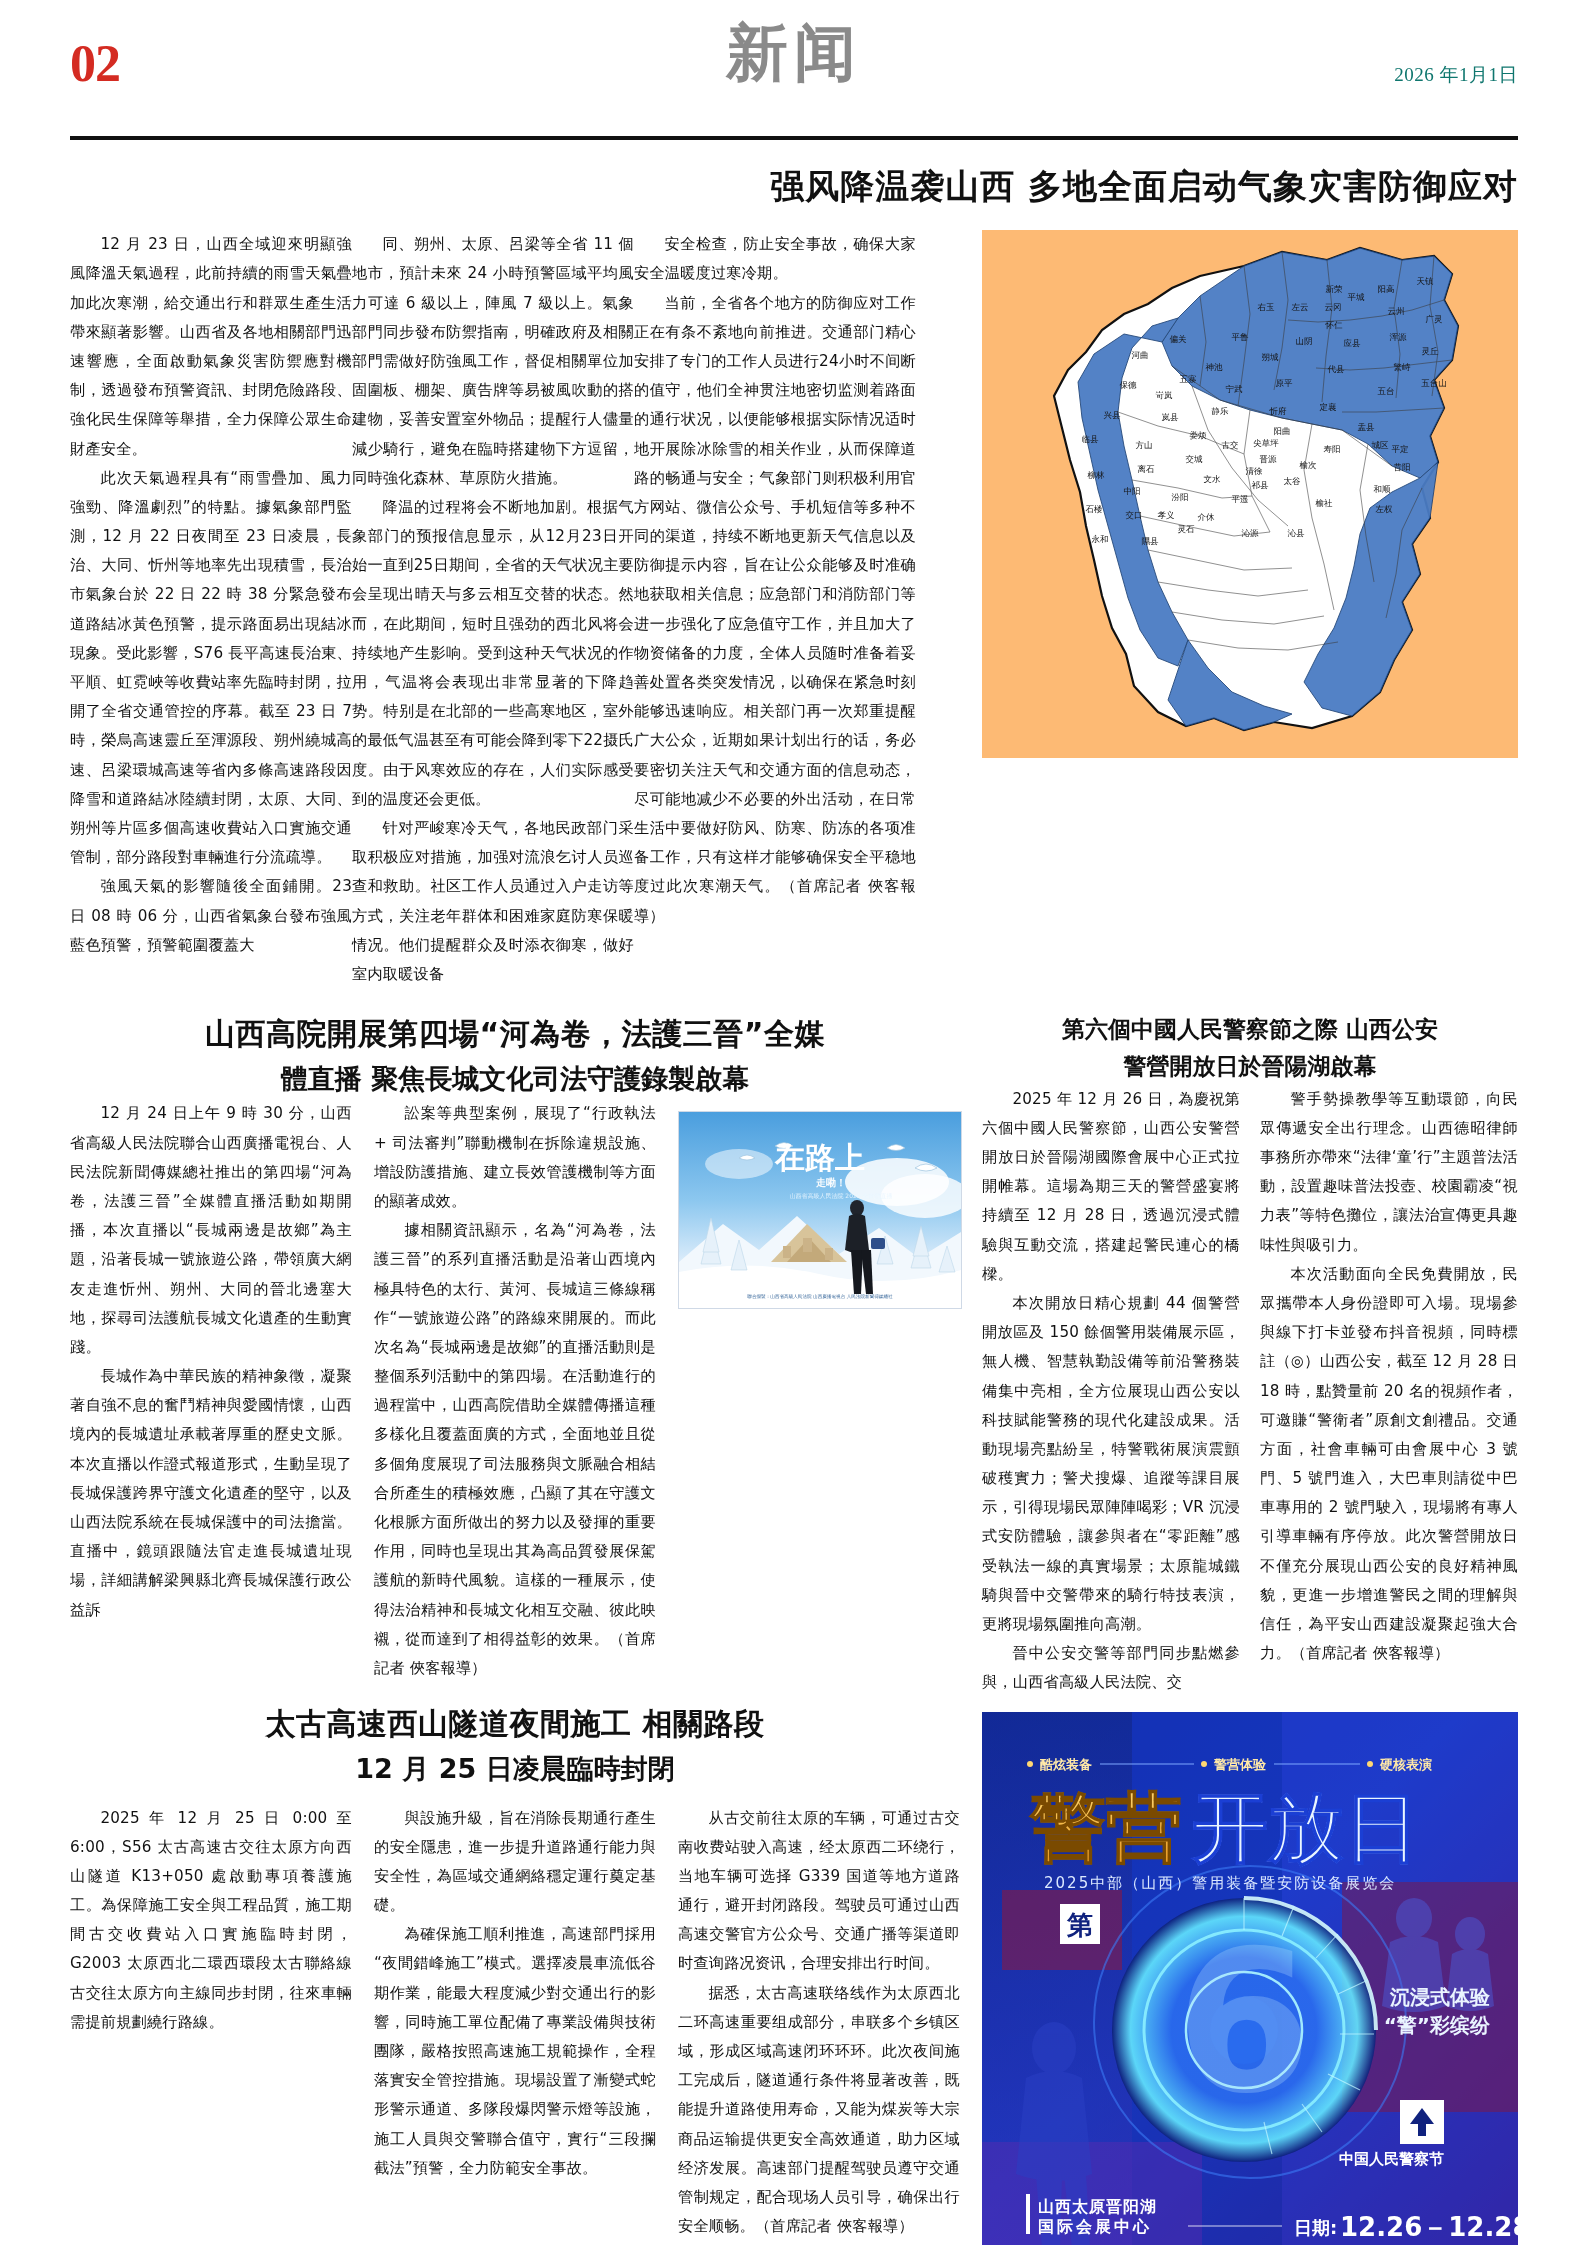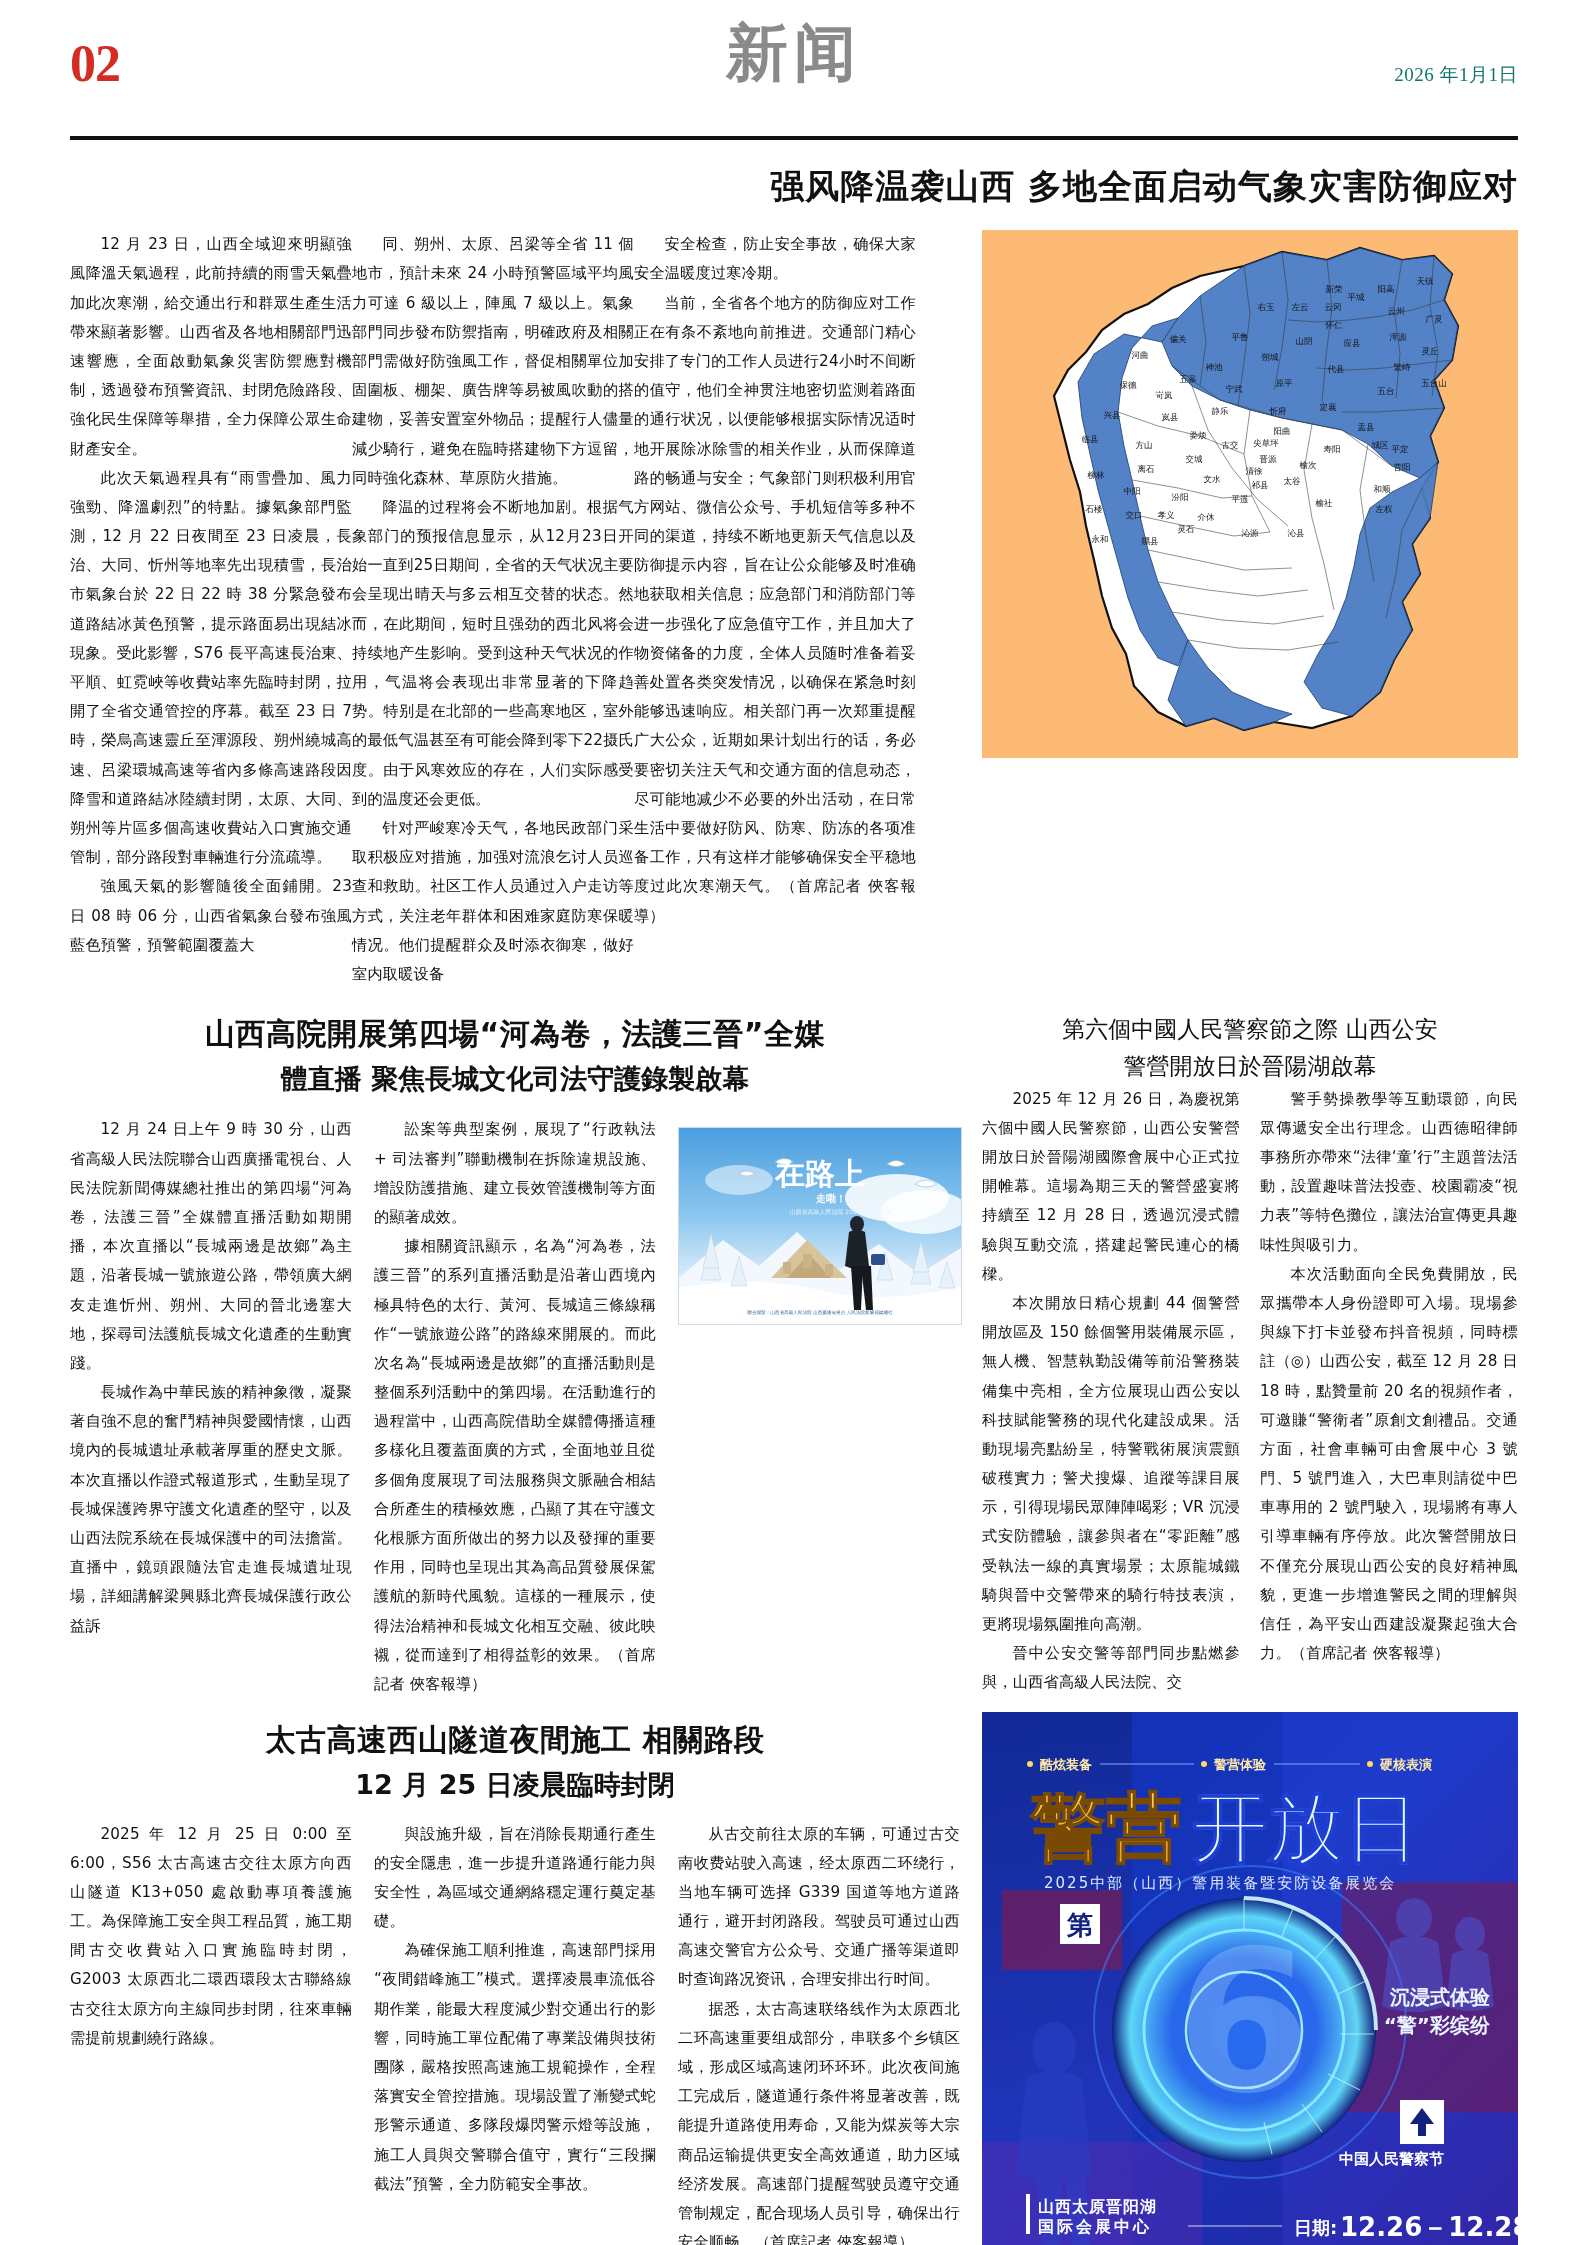--- a/index.html
+++ b/index.html
@@ -69,21 +69,21 @@
   }
   .hl-sub{
     text-align:center;
     font-family:"DejaVu Sans","Liberation Sans",sans-serif;
     font-size:27px;font-weight:700;
     line-height:1.55;
   }
   .hl-right{
     text-align:center;
     font-family:"DejaVu Sans","Liberation Sans",sans-serif;
-    font-size:23px;font-weight:400;
+    font-size:23px;font-weight:700;
     line-height:1.6;
   }
 
   
   .col p{
     margin:0;
     font-size:15.2px;
     line-height:1.92;
     text-align:justify;
     text-justify:inter-ideograph;
@@ -117,21 +117,21 @@
   }
 
   
   .lower{
     display:flex;gap:22px;margin-top:22px;
   }
   .lower-left{width:890px;}
   .lower-right{width:536px;}
 
   .sec2-cols{
-    display:flex;gap:22px;margin-top:16px;
+    display:flex;gap:22px;
   }
   .sec2-cols .col{width:282px;}
 
   .poster-onroad{
     width:282px;height:196px;
     margin-top:12px;
     position:relative;overflow:hidden;
     border:1px solid #cfd9e6;
     background:linear-gradient(#5fa9e4 0%, #8fc8ef 42%, #dceaf7 70%, #ffffff 100%);
   }

